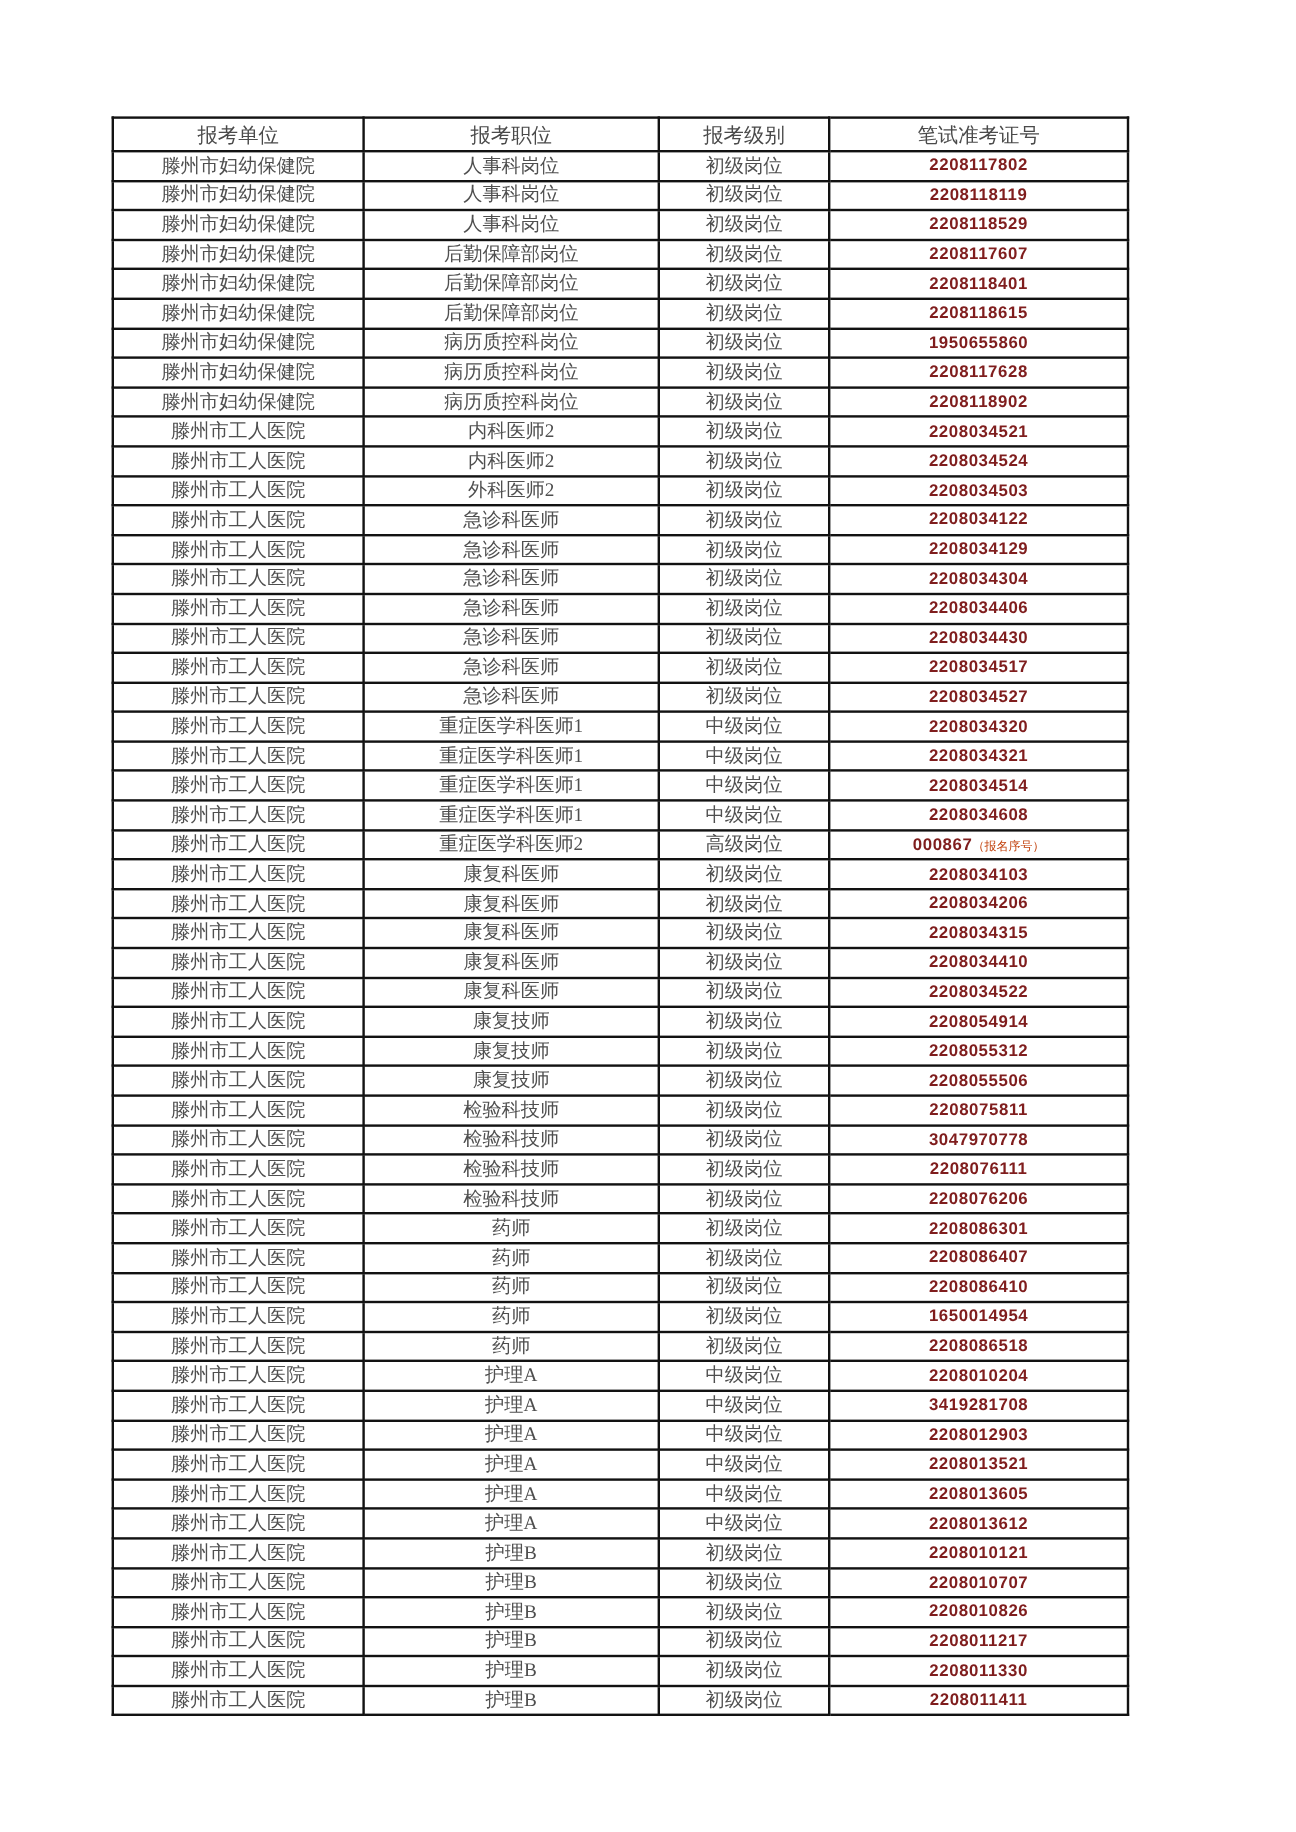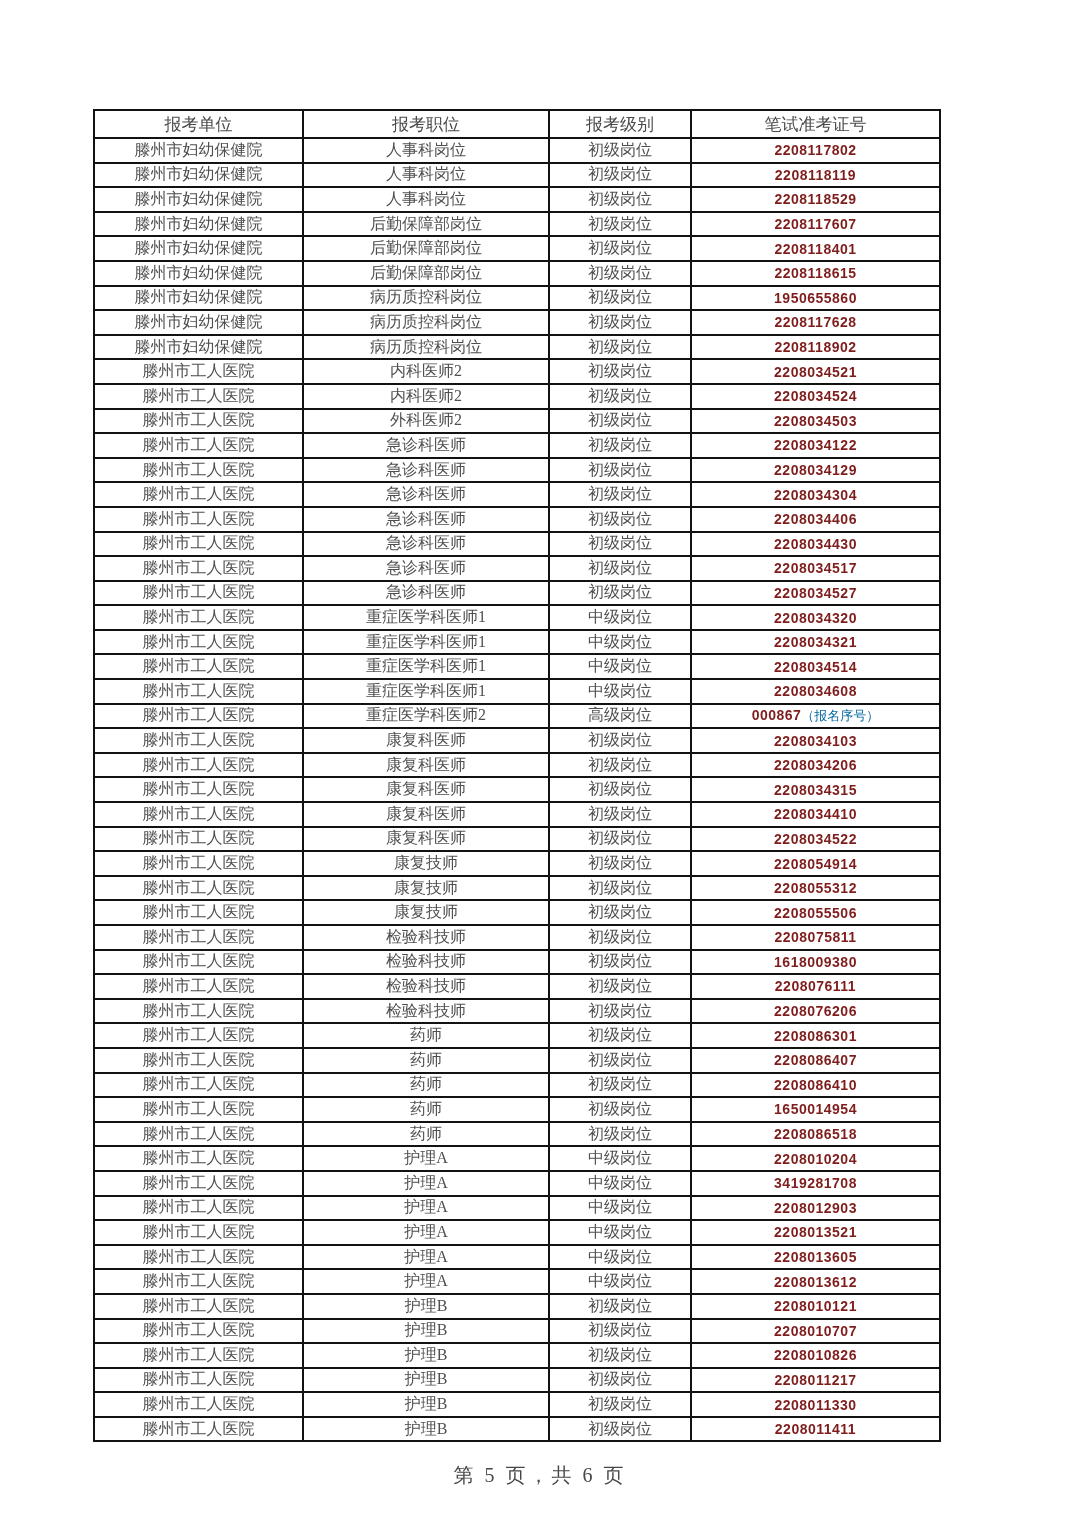--- a/index.html
+++ b/index.html
@@ -11,21 +11,20 @@
     font-family: "Liberation Serif", "DejaVu Serif", serif;
     overflow: hidden;
   }
   table.roster {
     position: absolute;
     left: 93px;
     top: 97px;
     width: 846px;
     border-collapse: collapse;
     table-layout: fixed;
-    margin-top: 12px;
   }
   .roster col.c1 { width: 209px; }
   .roster col.c2 { width: 246px; }
   .roster col.c3 { width: 142px; }
   .roster col.c4 { width: 249px; }
   .roster th, .roster td {
     border: 2px solid #121212;
     padding: 0;
     text-align: center;
     vertical-align: middle;
@@ -44,22 +43,22 @@
     color: #4f4f4f;
   }
   .roster td.cert .num {
     font-family: "Liberation Sans", "DejaVu Sans", sans-serif;
     font-weight: 700;
     font-size: 14px;
     color: #7f1d1d;
     letter-spacing: 0.5px;
   }
   .roster td.cert .cjk {
-    font-size: 13px;
-    color: #0369a1;
+    font-size: 10px;
+    color: #c2410c;
   }
   .footer {
     position: absolute;
     top: 1462px;
     left: 0;
     width: 100%;
     text-align: center;
     font-size: 20px;
     color: #474747;
     letter-spacing: 3px;
@@ -281,21 +280,21 @@
         <tr>
           <td>滕州市工人医院</td>
           <td>检验科技师</td>
           <td>初级岗位</td>
           <td class="cert"><span class="num">2208075811</span></td>
         </tr>
         <tr>
           <td>滕州市工人医院</td>
           <td>检验科技师</td>
           <td>初级岗位</td>
-          <td class="cert"><span class="num">1618009380</span></td>
+          <td class="cert"><span class="num">3047970778</span></td>
         </tr>
         <tr>
           <td>滕州市工人医院</td>
           <td>检验科技师</td>
           <td>初级岗位</td>
           <td class="cert"><span class="num">2208076111</span></td>
         </tr>
         <tr>
           <td>滕州市工人医院</td>
           <td>检验科技师</td>
@@ -400,15 +399,14 @@
         </tr>
         <tr>
           <td>滕州市工人医院</td>
           <td>护理B</td>
           <td>初级岗位</td>
           <td class="cert"><span class="num">2208011411</span></td>
         </tr>
       </tbody>
   </table>
 
-  <div class="footer">第 5 页，共 6 页</div>
 
 </div>
 
 </body></html>

